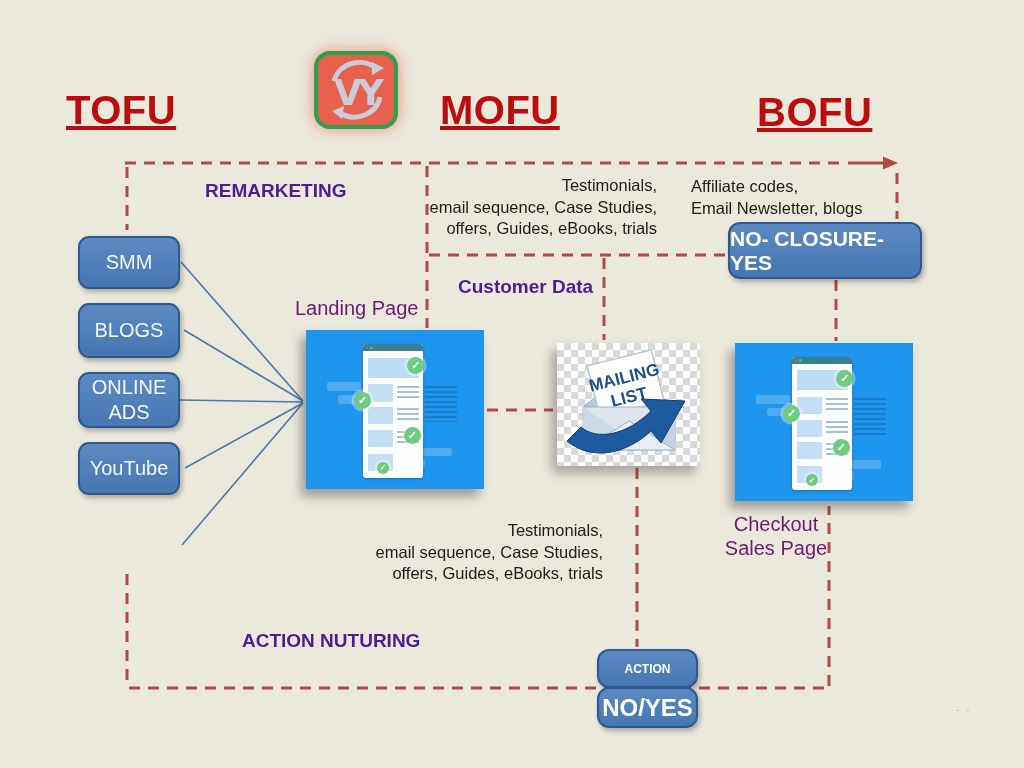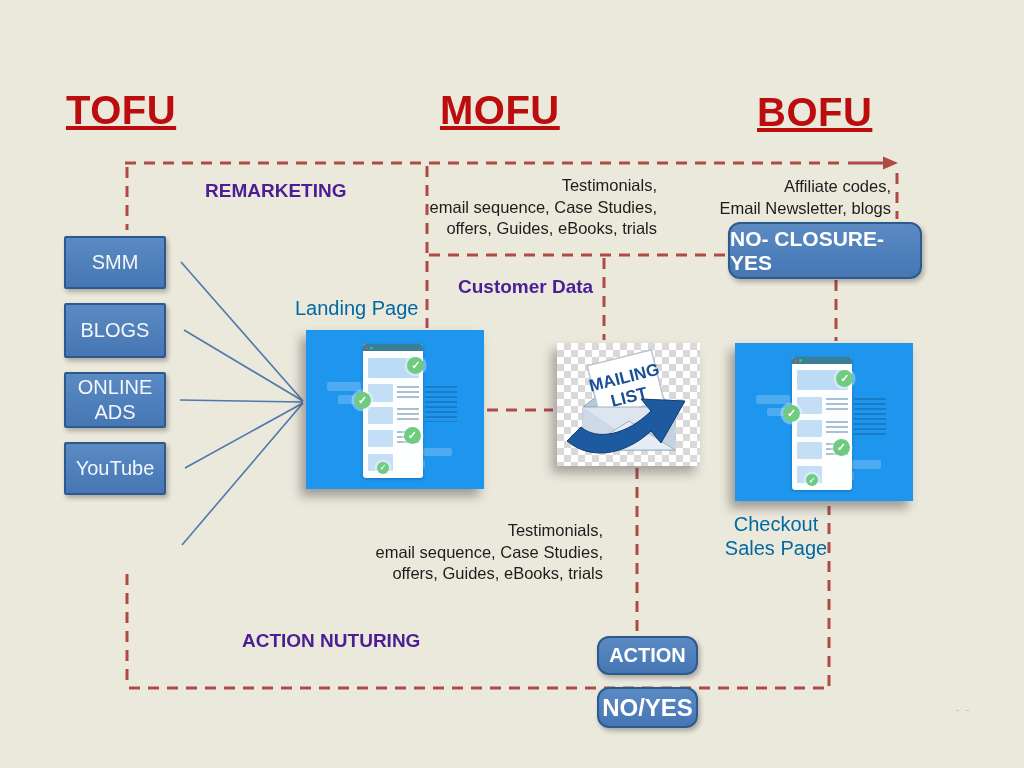--- a/index.html
+++ b/index.html
@@ -14,41 +14,41 @@
   .funnel-h{
     position:absolute;font-weight:800;font-size:40px;line-height:1;
     color:#bb0d0d;letter-spacing:0.5px;text-decoration:underline;
   }
   .logo{
     position:absolute;left:314px;top:51px;width:84px;height:78px;
     filter:drop-shadow(0 0 7px rgba(235,90,70,.65));
   }
 
   .blue-label{position:absolute;font-weight:700;font-size:19px;color:#4c1d95;}
-  .plain-label{position:absolute;font-size:20px;color:#0369a1;}
+  .plain-label{position:absolute;font-size:20px;color:#701a75;}
 
   .channel-box{
-    position:absolute;left:64px;width:102px;
+    position:absolute;left:78px;width:102px;
     background:linear-gradient(180deg,#5b8ac3,#4677b3);
-    border:2px solid #2d5a8e;border-radius:2px;
+    border:2px solid #2d5a8e;border-radius:11px;
     box-shadow:2px 3px 5px rgba(0,0,0,0.28);
     display:flex;align-items:center;justify-content:center;
     color:#f3f6fa;font-size:20px;text-align:center;line-height:25px;
     box-sizing:border-box;padding:2px;
   }
   .node-box{
     position:absolute;
     background:linear-gradient(180deg,#5b8ac3,#4677b3);
     border:2px solid #2d5a8e;border-radius:12px;
     box-shadow:2px 3px 5px rgba(0,0,0,0.28);
     display:flex;align-items:center;justify-content:center;
     color:#fff;font-weight:700;box-sizing:border-box;
   }
 
-  .txt-block{position:absolute;font-size:16.5px;line-height:21.5px;color:#1d1d1b;text-align:right;}
+  .txt-block{position:absolute;font-size:16.5px;line-height:21.5px;color:#1d1d1b;}
 
   
   .shot{
     position:absolute;background:#1e96ee;
     box-shadow:-5px 7px 10px rgba(60,60,60,0.45);
   }
   .shot .card{
     position:absolute;left:32%;top:9%;width:34%;height:84%;
     background:#fdfeff;border-radius:3px;box-shadow:0 1px 3px rgba(0,0,0,.25);
   }
@@ -114,20 +114,32 @@
       <path d="M180 400 L303 402"></path>
       <path d="M185 468 L303 403"></path>
       <path d="M182 545 L303 403"></path>
     </g>
   </svg>
 
   <div class="funnel-h" style="left:66px;top:90px;">TOFU</div>
   <div class="funnel-h" style="left:440px;top:90px;">MOFU</div>
   <div class="funnel-h" style="left:757px;top:92px;">BOFU</div>
 
+  <div class="logo">
+    <svg width="84" height="78" viewBox="0 0 84 78">
+      <rect x="2" y="2" width="80" height="74" rx="14" fill="#e7604c" stroke="#2aa14d" stroke-width="4"></rect>
+      <g stroke="#c9cdd7" stroke-width="5" fill="none">
+        <path d="M20 30 A26 24 0 0 1 62 17"></path>
+        <path d="M66 46 A26 24 0 0 1 26 62"></path>
+      </g>
+      <polygon points="58,11 70,17 58,24" fill="#c9cdd7"></polygon>
+      <polygon points="30,55 18,60 28,68" fill="#c9cdd7"></polygon>
+      <text x="20" y="54" font-family="DejaVu Sans, sans-serif" font-size="36" font-weight="bold" fill="#c9cdd7" letter-spacing="-4">VY</text>
+    </svg>
+  </div>
 
   <div class="blue-label" style="left:205px;top:180px;">REMARKETING</div>
   <div class="blue-label" style="left:458px;top:276px;">Customer Data</div>
   <div class="blue-label" style="left:242px;top:630px;">ACTION NUTURING</div>
   <div class="plain-label" style="left:295px;top:297px;">Landing Page</div>
 
   <div class="channel-box" style="top:236px;height:53px;">
     <span>SMM</span>
   </div>
   <div class="channel-box" style="top:303px;height:55px;">
@@ -229,21 +241,21 @@
     <div>Checkout</div>
     <div>Sales Page</div>
   </div>
 
   <div class="txt-block" style="left:365px;top:520px;width:238px;text-align:right;">
     <div>Testimonials,</div>
     <div>email sequence, Case Studies,</div>
     <div>offers, Guides, eBooks, trials</div>
   </div>
 
-  <div class="node-box" style="left:597px;top:636px;width:101px;height:39px;font-size:20px;">
+  <div class="node-box" style="left:597px;top:649px;width:101px;height:39px;font-size:12px;">
     <span>ACTION</span>
   </div>
   <div class="node-box" style="left:597px;top:687px;width:101px;height:41px;font-size:24px;font-weight:700;">
     <span>NO/YES</span>
   </div>
 
   <div class="watermark">- -</div>
 
 </div>
 

